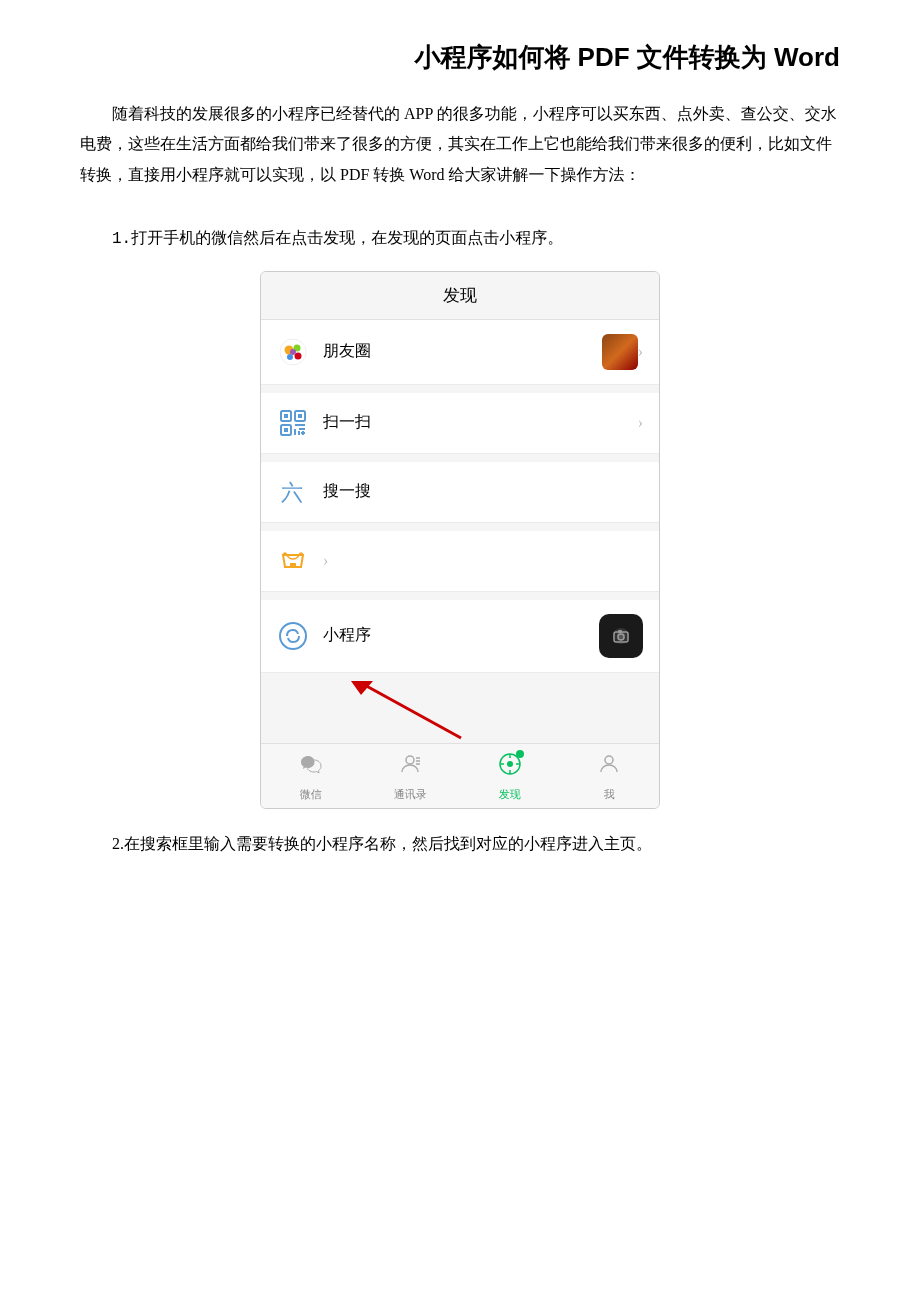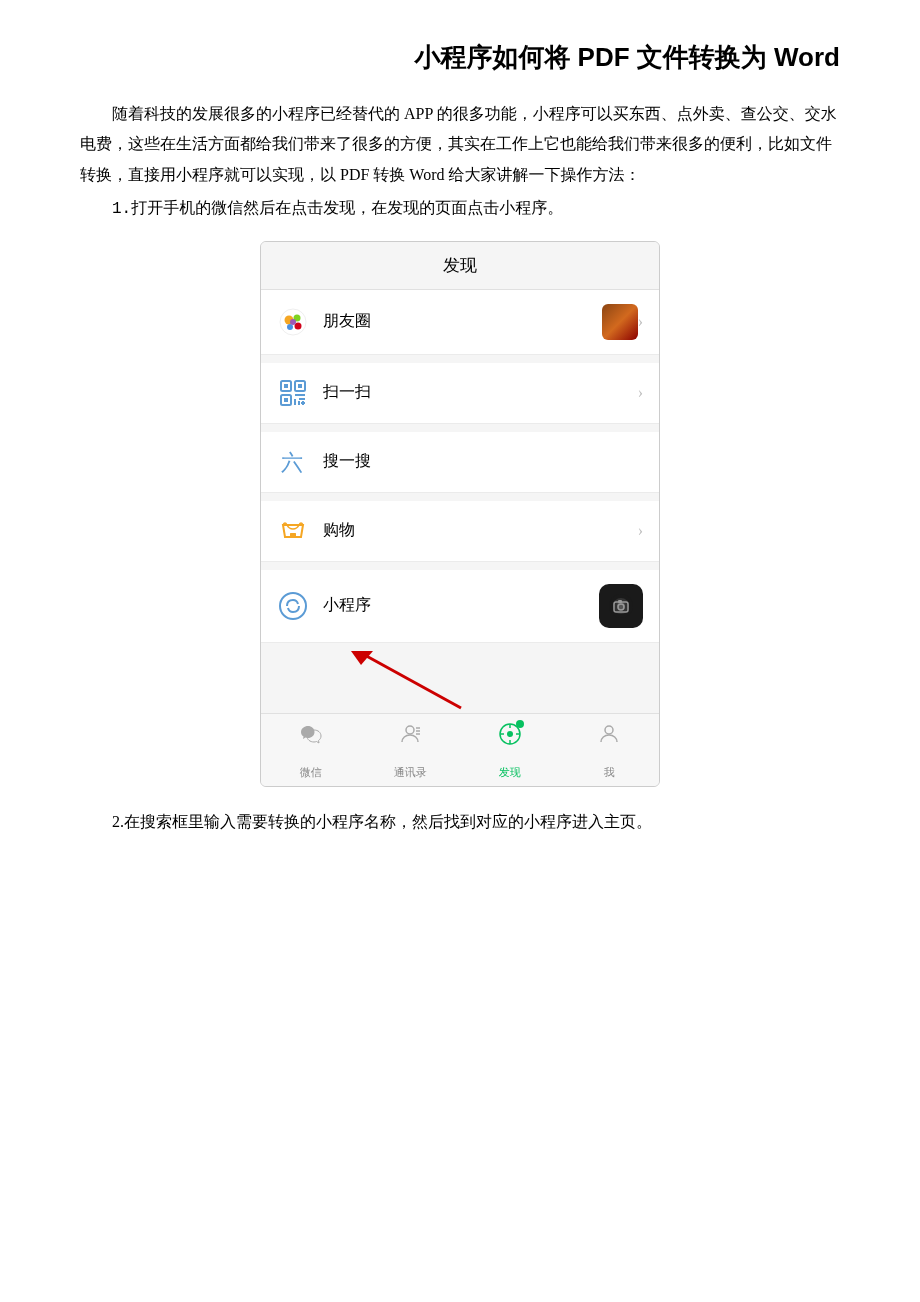--- a/index.html
+++ b/index.html
@@ -15,21 +15,21 @@
       text-align: right;
       font-size: 26px;
       font-weight: bold;
       margin-bottom: 24px;
       font-family: "SimHei", "黑体", sans-serif;
     }
     .intro-text {
       font-size: 16px;
       line-height: 1.9;
       text-indent: 2em;
-      margin-bottom: 4px;
+      margin-bottom: 34px;
     }
     .step-text {
       font-size: 16px;
       line-height: 1.9;
       margin-left: 2em;
       margin-bottom: 16px;
       font-family: Liberation Mono, monospace;
     }
     .step-text-2 {
       font-size: 16px;
@@ -102,21 +102,21 @@
       border-top: 1px solid #e0e0e0;
       padding: 8px 0 6px 0;
     }
     .tab-item {
       flex: 1;
       display: flex;
       flex-direction: column;
       align-items: center;
       font-size: 11px;
       color: #888;
-      gap: 15px;
+      gap: 7px;
     }
     .tab-item.active {
       color: #07c160;
     }
     .tab-icon {
       font-size: 22px;
       line-height: 1;
     }
     .tab-icon-discover {
       position: relative;
@@ -224,21 +224,20 @@
   <div class="wechat-menu-item">
     <div class="menu-icon">
       <svg width="28" height="28" viewBox="0 0 28 28">
         <path d="M4 8 L6 20 L22 20 L24 8 Z" fill="none" stroke="#f5a623" stroke-width="2"></path>
         <path d="M4 8 Q6 4 8 8" fill="none" stroke="#f5a623" stroke-width="1.5"></path>
         <path d="M20 8 Q22 4 24 8" fill="none" stroke="#f5a623" stroke-width="1.5"></path>
         <path d="M8 8 Q10 12 14 12 Q18 12 20 8" fill="none" stroke="#f5a623" stroke-width="1.5"></path>
         <rect x="11" y="16" width="6" height="4" rx="0.5" fill="#f5a623"></rect>
       </svg>
     </div>
-    <span class="menu-label">购物</span>
     <span class="menu-arrow">›</span>
   </div>
 
   <div class="separator"></div>
 
   <div class="wechat-menu-item">
     <div class="menu-icon">
       <svg width="28" height="28" viewBox="0 0 28 28">
         <circle cx="14" cy="14" r="13" fill="none" stroke="#5b9bd5" stroke-width="2"></circle>
         <path d="M8 14 Q8 8 14 8 Q18 8 19 12" fill="none" stroke="#5b9bd5" stroke-width="2"></path>

